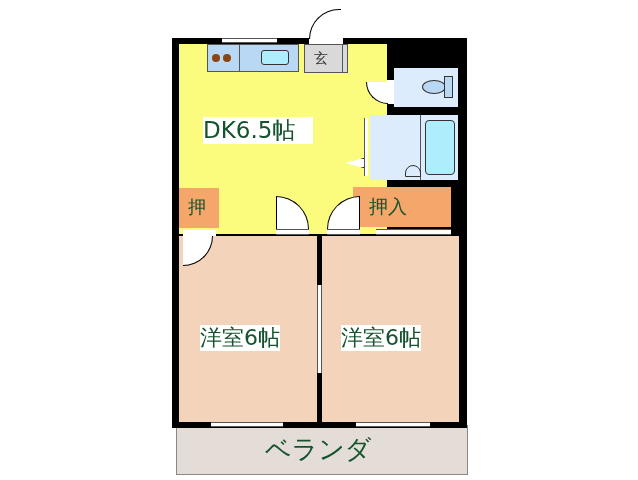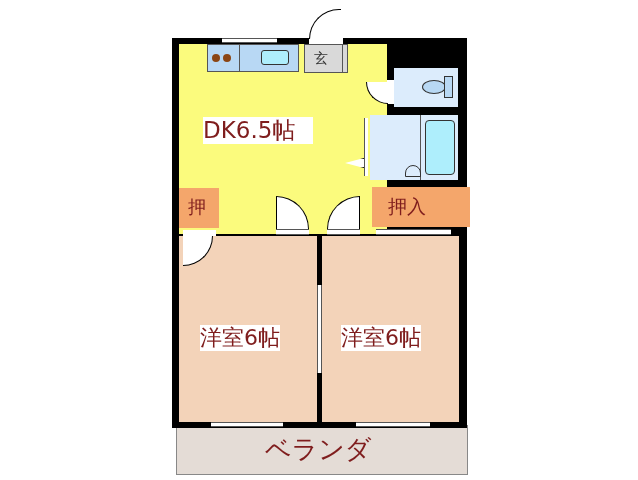--- a/index.html
+++ b/index.html
@@ -1,19 +1,19 @@
 <!DOCTYPE html>
 <html><head>
 <meta charset="utf-8">
 <style>
   html,body{margin:0;padding:0;background:#fff;}
   body{width:638px;height:480px;position:relative;overflow:hidden;font-family:"DejaVu Sans",sans-serif;}
   .abs{position:absolute;box-sizing:border-box;}
   .wall{background:#000;}
-  .lbl{position:absolute;background:#fff;color:#7f1d1d;white-space:nowrap;line-height:1;}
+  .lbl{position:absolute;background:#fff;color:#14532d;white-space:nowrap;line-height:1;}
 </style>
 </head>
 <body>
 
 <div class="abs" style="left:176px;top:425px;width:292px;height:50px;border:1px solid #888;background:#e4dcd6;">
   <span class="lbl" style="left:88px;top:10px;font-size:26px;background:transparent;">ベランダ</span>
 </div>
 
 <div class="abs wall" style="left:172px;top:38px;width:295px;height:390px;"></div>
 
@@ -54,21 +54,21 @@
   <span class="abs" style="left:35px;top:50px;width:16px;height:12px;border:1px solid #333;border-radius:8px 8px 0 0;"></span>
 </div>
 
 <div class="abs" style="left:364px;top:118px;width:4px;height:58px;background:#fff;border-left:1px solid #555;"></div>
 <div class="abs" style="left:345px;top:158px;width:19px;height:10px;border-top:1px solid #000;border-bottom:1px solid #000;clip-path:polygon(0 50%,100% 0,100% 100%);background:#fff;"></div>
 
 <div class="abs" style="left:179px;top:188px;width:40px;height:40px;background:#f4a66b;">
   <span class="lbl" style="left:9px;top:10px;font-size:18px;background:transparent;">押</span>
 </div>
 
-<div class="abs" style="left:372px;top:187px;width:98px;height:40px;background:#f4a66b;padding-left:16px;">
+<div class="abs" style="left:353px;top:187px;width:98px;height:40px;background:#f4a66b;padding-left:16px;">
   <span class="lbl" style="left:16px;top:10px;font-size:19px;background:transparent;">押入</span>
 </div>
 
 <div class="abs" style="left:276px;top:196px;width:33px;height:33px;background:#fff;border:1px solid #000;border-left:1px solid #000;border-bottom:none;border-radius:0 33px 0 0;"></div>
 <div class="abs" style="left:327px;top:196px;width:33px;height:33px;background:#fff;border:1px solid #000;border-right:1px solid #000;border-bottom:none;border-radius:33px 0 0 0;"></div>
 
 <div class="abs" style="left:179px;top:236px;width:138px;height:186px;background:#f3d3b9;">
   <span class="lbl" style="left:21px;top:89px;font-size:22px;padding:2px 0;">洋室6帖</span>
 </div>
 <div class="abs" style="left:322px;top:236px;width:137px;height:186px;background:#f3d3b9;">

